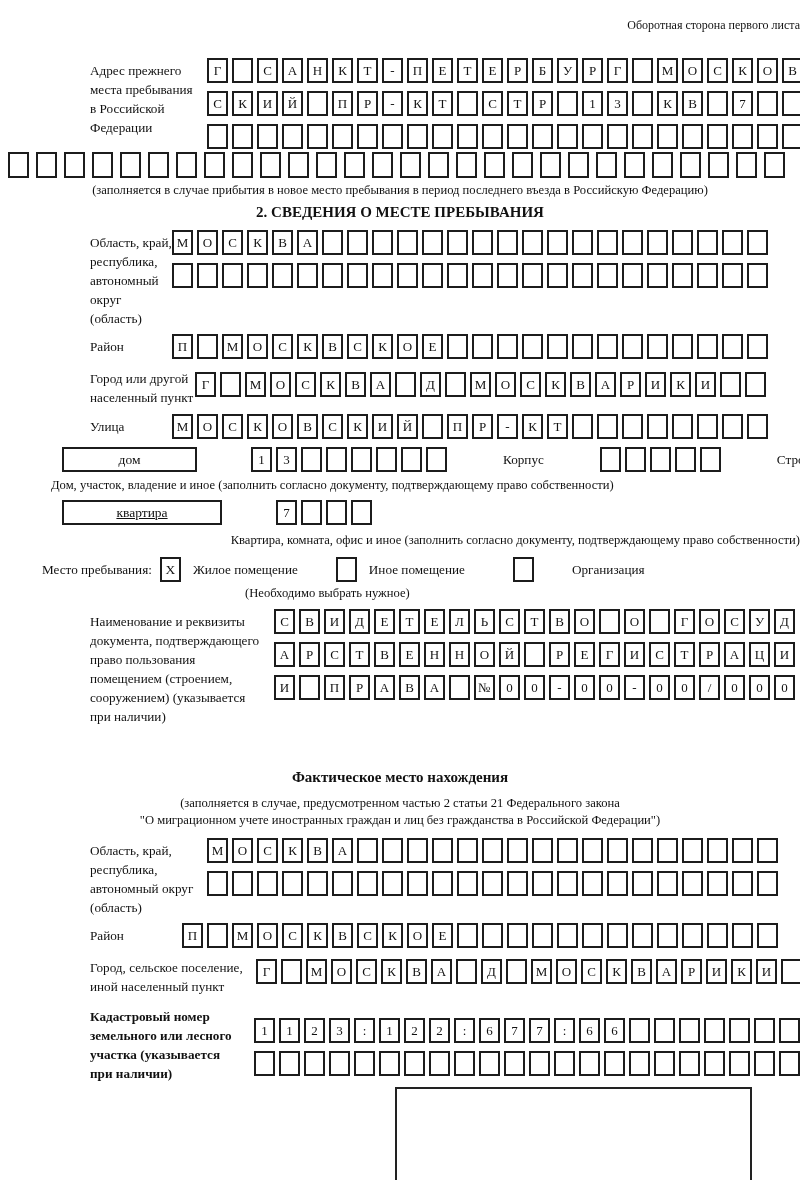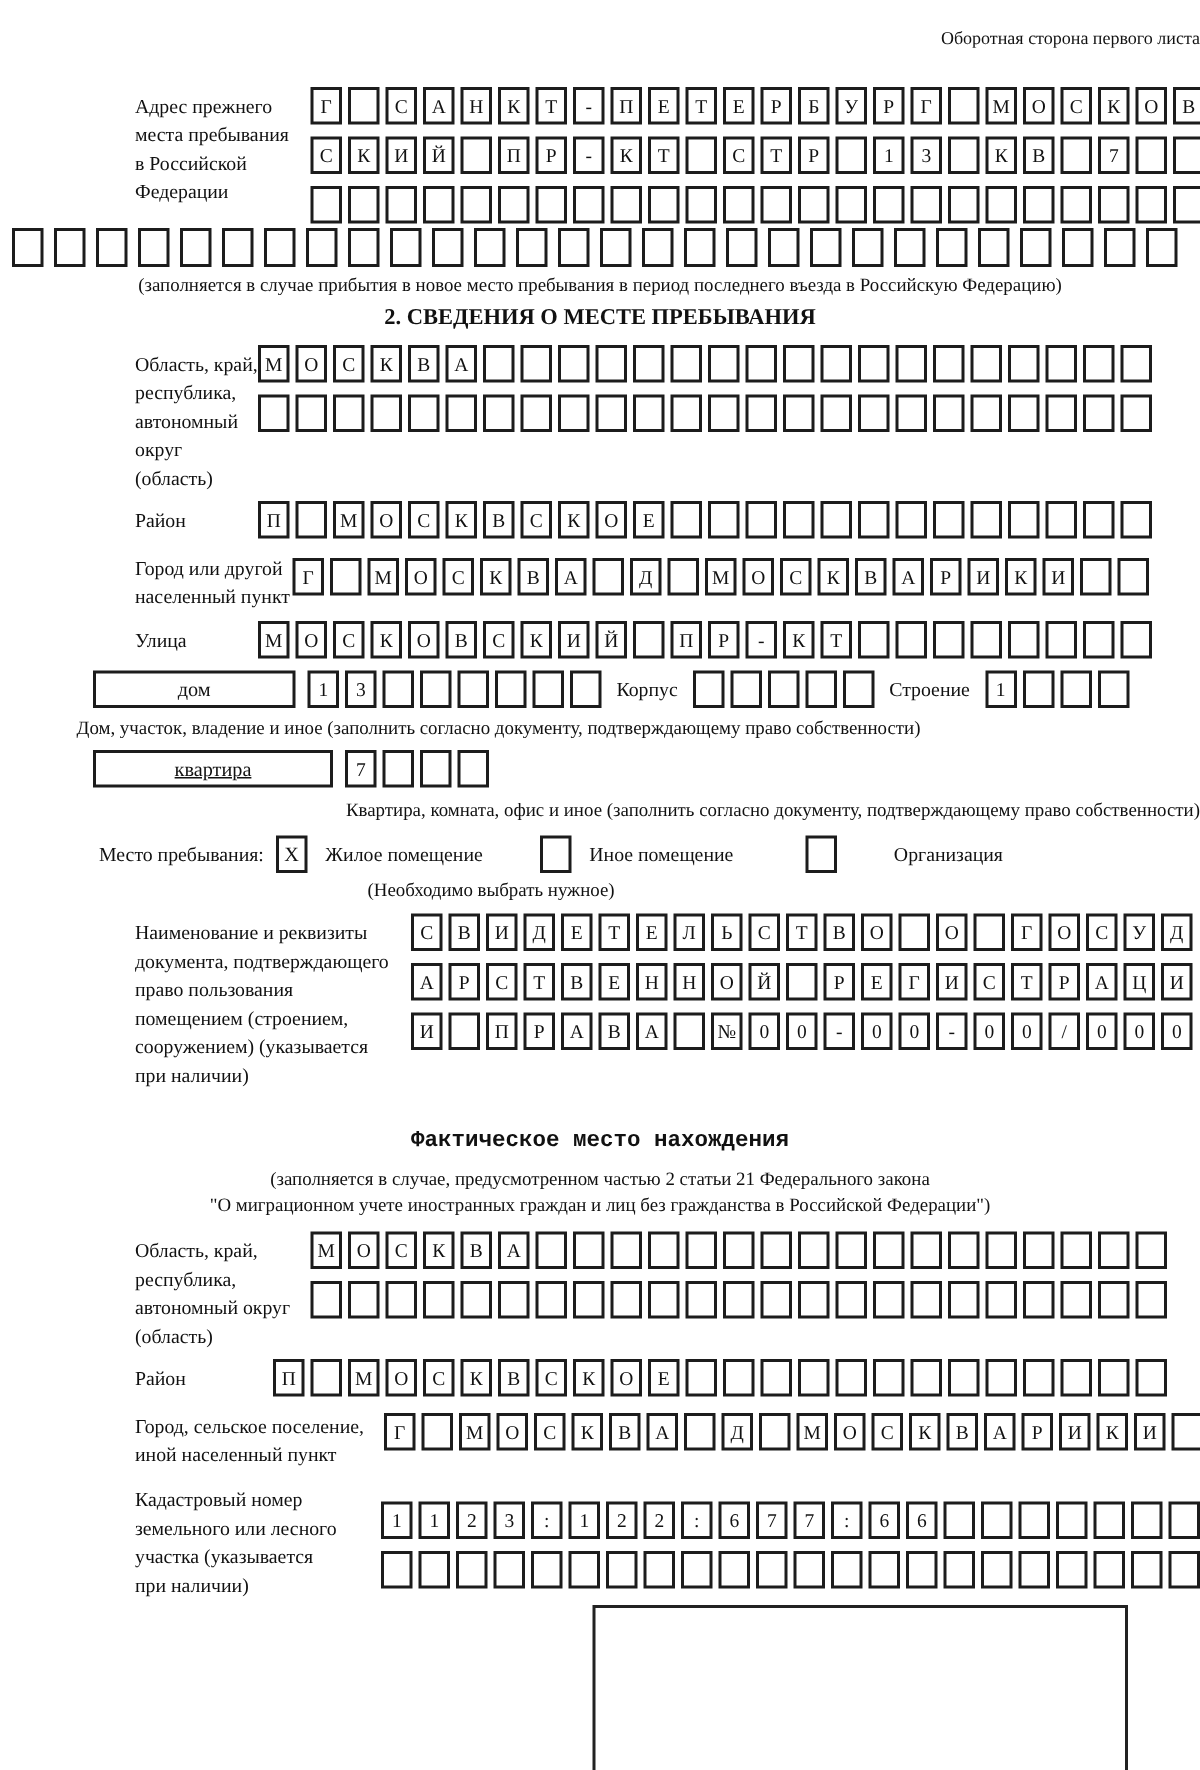--- a/index.html
+++ b/index.html
@@ -32,32 +32,32 @@
   
   .w-addr   { width:117px; }
   .w-obl    { width:82px;  }
   .w-raion  { width:82px;  }
   .w-gorod2 { width:105px; }
   .w-ulitsa { width:82px;  }
   .w-doc    { width:184px; }
   .w-fobl   { width:117px; }
   .w-fraion { width:92px;  }
   .w-fgorod { width:166px; }
-  .w-kad    { width:164px; }
+  .w-kad    { width:164px;font-weight:bold; }
 
   .inline-box {
     height:25px; border:2px solid #1c1c1c; display:flex; align-items:center;
     justify-content:center; font-size:13.5px; flex-shrink:0; background:#fff;
   }
-  .dom-row { display:flex; align-items:center; padding-left:62px; }
+  .dom-row { display:flex; align-items:center; padding-left:62px;gap:46px; }
   .dom-box { width:135px; }
   .kv-box  { width:160px;text-decoration:underline; }
   .small-label { font-size:13.2px; margin:0 10px; white-space:nowrap; }
 
-  .chk-row { display:flex; align-items:center; padding-left:66px; font-size:13.2px;text-align:center; }
+  .chk-row { display:flex; align-items:center; padding-left:42px; font-size:13.2px;text-align:center; }
   .chkbox {
     width:21px; height:25px; border:2px solid #1c1c1c; display:flex;
     align-items:center; justify-content:center; font-size:13.5px; flex-shrink:0;
   }
   .chk-note { font-size:12.6px; padding-left:245px; }
 
   .fact-note { font-size:12.6px; text-align:center; white-space:pre-line; line-height:17px; }
 
   .stamp-wrap { margin-left:390px; width:368px; }
   .stamp-box { width:357px; height:176px; border:2px solid #222; margin-left:5px; background:#fff; }
@@ -71,21 +71,21 @@
   .mt-raion  { margin-top:6px; }
   .mt-gorod  { margin-top:7px; }
   .mt-ulitsa { margin-top:7px; }
   .mt-dom    { margin-top:8px; }
   .mt-domnote{ margin-top:6px; text-align:left; padding-left:51px; }
   .mt-kv     { margin-top:7px; }
   .mt-kvnote { margin-top:8px; text-align:right; padding-left:66px; }
   .mt-chk    { margin-top:9px; }
   .mt-chknote{ margin-top:4px; }
   .mt-doc    { margin-top:8px; }
-  .mt-fact   { margin-top:26px;font-family:Liberation Mono, monospace; }
+  .mt-fact   { margin-top:43px; }
   .mt-factnote{ margin-top:9px; }
   .mt-fobl   { margin-top:9px; }
   .mt-fraion { margin-top:6px; }
   .mt-fgorod { margin-top:7px; }
   .mt-kad    { margin-top:8px; }
   .kad-cells { padding-top:14px; }
   .mt-stamp  { margin-top:4px; }
 </style>
 </head>
 <body>

